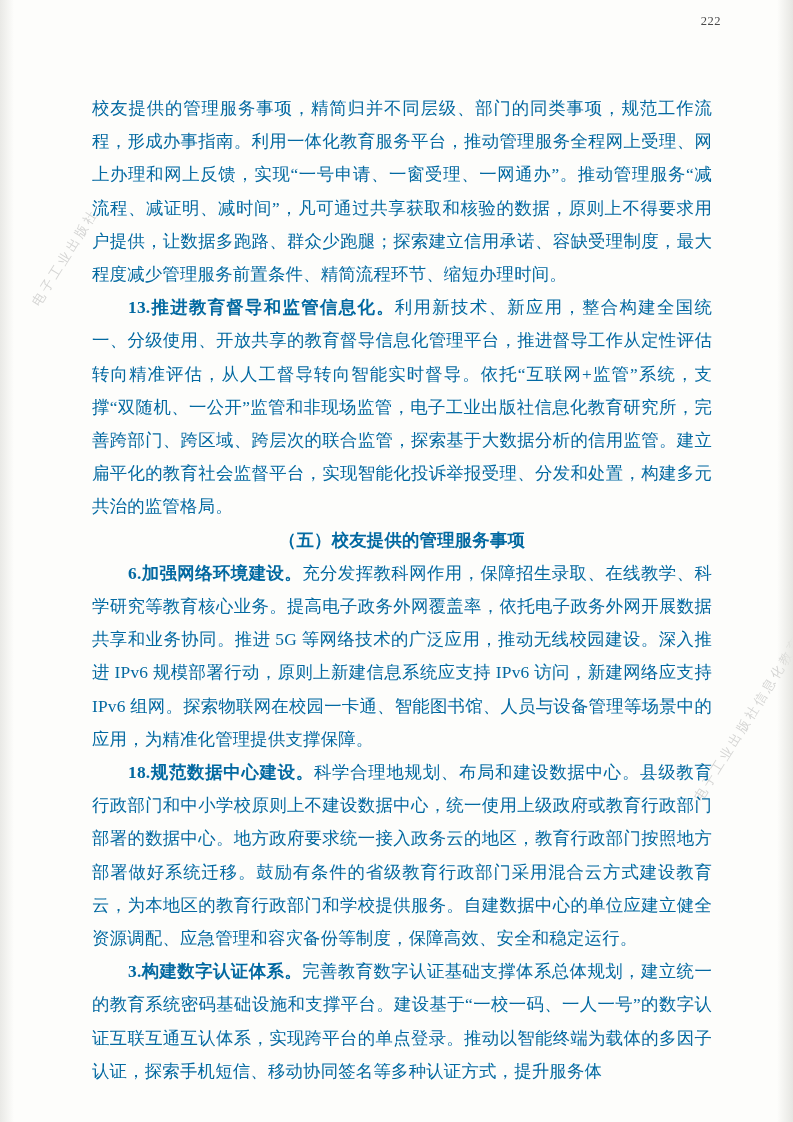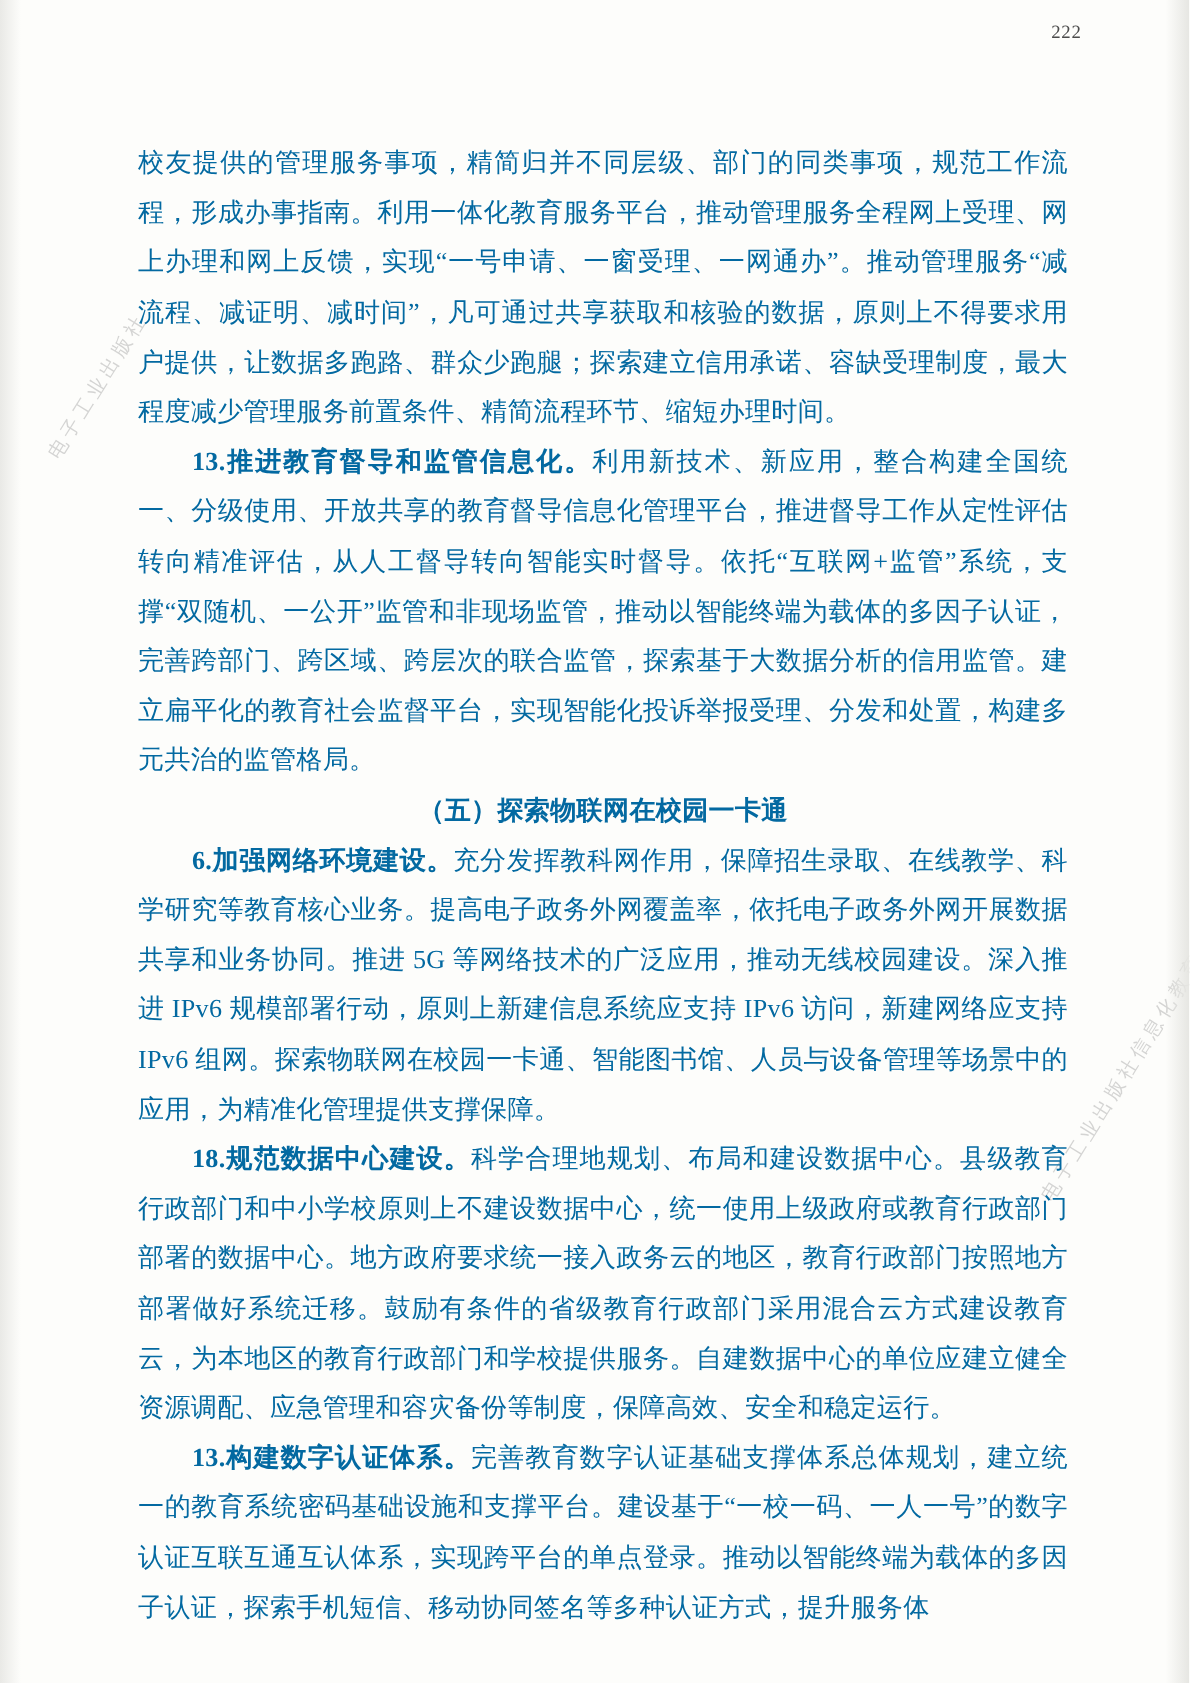--- a/index.html
+++ b/index.html
@@ -96,24 +96,24 @@
 
   <div class="wm wm-left">电子工业出版社</div>
   <div class="wm wm-right">电子工业出版社信息化教育研究所</div>
 
   <div class="page-number">222</div>
 
   <div class="content">
 
     <p>校友提供的管理服务事项，精简归并不同层级、部门的同类事项，规范工作流程，形成办事指南。利用一体化教育服务平台，推动管理服务全程网上受理、网上办理和网上反馈，实现“一号申请、一窗受理、一网通办”。推动管理服务“减流程、减证明、减时间”，凡可通过共享获取和核验的数据，原则上不得要求用户提供，让数据多跑路、群众少跑腿；探索建立信用承诺、容缺受理制度，最大程度减少管理服务前置条件、精简流程环节、缩短办理时间。</p>
 
-    <p class="indent2"><span class="bold">13.推进教育督导和监管信息化。</span><span>利用新技术、新应用，整合构建全国统一、分级使用、开放共享的教育督导信息化管理平台，推进督导工作从定性评估转向精准评估，从人工督导转向智能实时督导。依托“互联网+监管”系统，支撑“双随机、一公开”监管和非现场监管，推动以智能终端为载体的多因子认证，完善跨部门、跨区域、跨层次的联合监管，探索基于大数据分析的信用监管。建立扁平化的教育社会监督平台，实现智能化投诉举报受理、分发和处置，构建多元共治的监管格局。</span></p>
+    <p class="indent2"><span class="bold">13.推进教育督导和监管信息化。</span><span>利用新技术、新应用，整合构建全国统一、分级使用、开放共享的教育督导信息化管理平台，推进督导工作从定性评估转向精准评估，从人工督导转向智能实时督导。依托“互联网+监管”系统，支撑“双随机、一公开”监管和非现场监管，电子工业出版社信息化教育研究所，完善跨部门、跨区域、跨层次的联合监管，探索基于大数据分析的信用监管。建立扁平化的教育社会监督平台，实现智能化投诉举报受理、分发和处置，构建多元共治的监管格局。</span></p>
 
-    <p class="center">（五）探索物联网在校园一卡通</p>
+    <p class="center">（五）校友提供的管理服务事项</p>
 
     <p class="indent2"><span class="bold">6.加强网络环境建设。</span><span>充分发挥教科网作用，保障招生录取、在线教学、科学研究等教育核心业务。提高电子政务外网覆盖率，依托电子政务外网开展数据共享和业务协同。推进 5G 等网络技术的广泛应用，推动无线校园建设。深入推进 IPv6 规模部署行动，原则上新建信息系统应支持 IPv6 访问，新建网络应支持 IPv6 组网。探索物联网在校园一卡通、智能图书馆、人员与设备管理等场景中的应用，为精准化管理提供支撑保障。</span></p>
 
     <p class="indent2"><span class="bold">18.规范数据中心建设。</span><span>科学合理地规划、布局和建设数据中心。县级教育行政部门和中小学校原则上不建设数据中心，统一使用上级政府或教育行政部门部署的数据中心。地方政府要求统一接入政务云的地区，教育行政部门按照地方部署做好系统迁移。鼓励有条件的省级教育行政部门采用混合云方式建设教育云，为本地区的教育行政部门和学校提供服务。自建数据中心的单位应建立健全资源调配、应急管理和容灾备份等制度，保障高效、安全和稳定运行。</span></p>
 
-    <p class="indent2"><span class="bold">13.构建数字认证体系。</span><span>完善教育数字认证基础支撑体系总体规划，建立统一的教育系统密码基础设施和支撑平台。建设基于“一校一码、一人一号”的数字认证互联互通互认体系，实现跨平台的单点登录。推动以智能终端为载体的多因子认证，探索手机短信、移动协同签名等多种认证方式，提升服务体</span></p>
+    <p class="indent2"><span class="bold">3.构建数字认证体系。</span><span>完善教育数字认证基础支撑体系总体规划，建立统一的教育系统密码基础设施和支撑平台。建设基于“一校一码、一人一号”的数字认证互联互通互认体系，实现跨平台的单点登录。推动以智能终端为载体的多因子认证，探索手机短信、移动协同签名等多种认证方式，提升服务体</span></p>
 
   </div>
 </div>
 
 </body></html>

